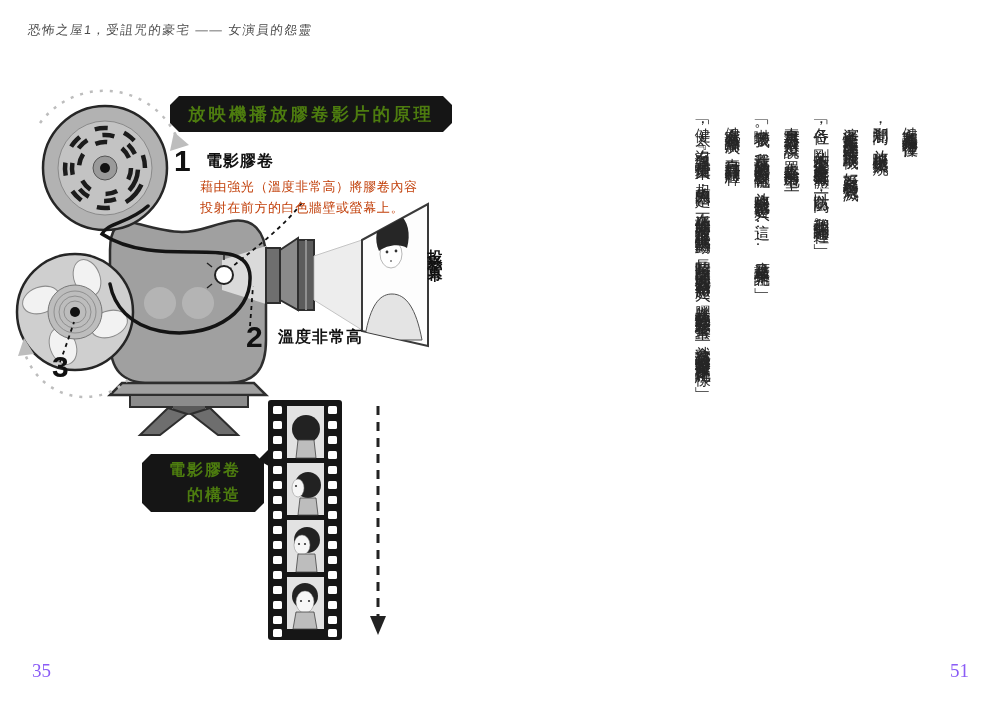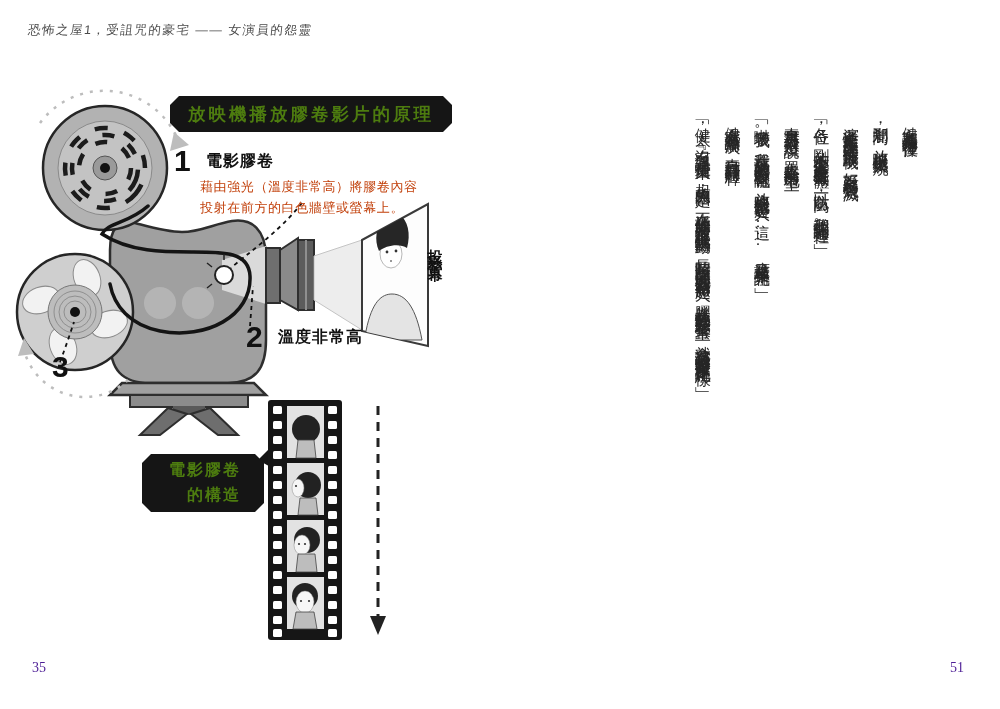--- a/index.html
+++ b/index.html
@@ -5,21 +5,21 @@
   html,body{margin:0;padding:0;background:#e8e8e8;}
   .page{
     position:relative;width:1000px;height:709px;background:#ffffff;
     overflow:hidden;font-family:"Liberation Sans",sans-serif;color:#222;
   }
   
   .running-head{
     position:absolute;left:28px;top:22px;font-size:12.5px;color:#4a4a4a;
     letter-spacing:1.5px;transform:skewX(-6deg);
   }
-  .folio{position:absolute;font-family:"Liberation Serif",serif;font-size:14px;color:#4c1d95;}
+  .folio{position:absolute;font-family:"Liberation Serif",serif;font-size:19px;color:#8b5cf6;}
   .folio-left{left:32px;top:660px;}
   .folio-right{left:950px;top:660px;}
   
   .banner{
     position:absolute;background:#151515;color:#4d7c0f;font-weight:bold;
     display:flex;align-items:center;justify-content:center;text-align:center;
     clip-path:polygon(9px 0,calc(100% - 9px) 0,100% 9px,100% calc(100% - 9px),
       calc(100% - 9px) 100%,9px 100%,0 calc(100% - 9px),0 9px);
   }
   .banner-main{left:170px;top:96px;width:282px;height:36px;font-size:17.5px;letter-spacing:3px;}

